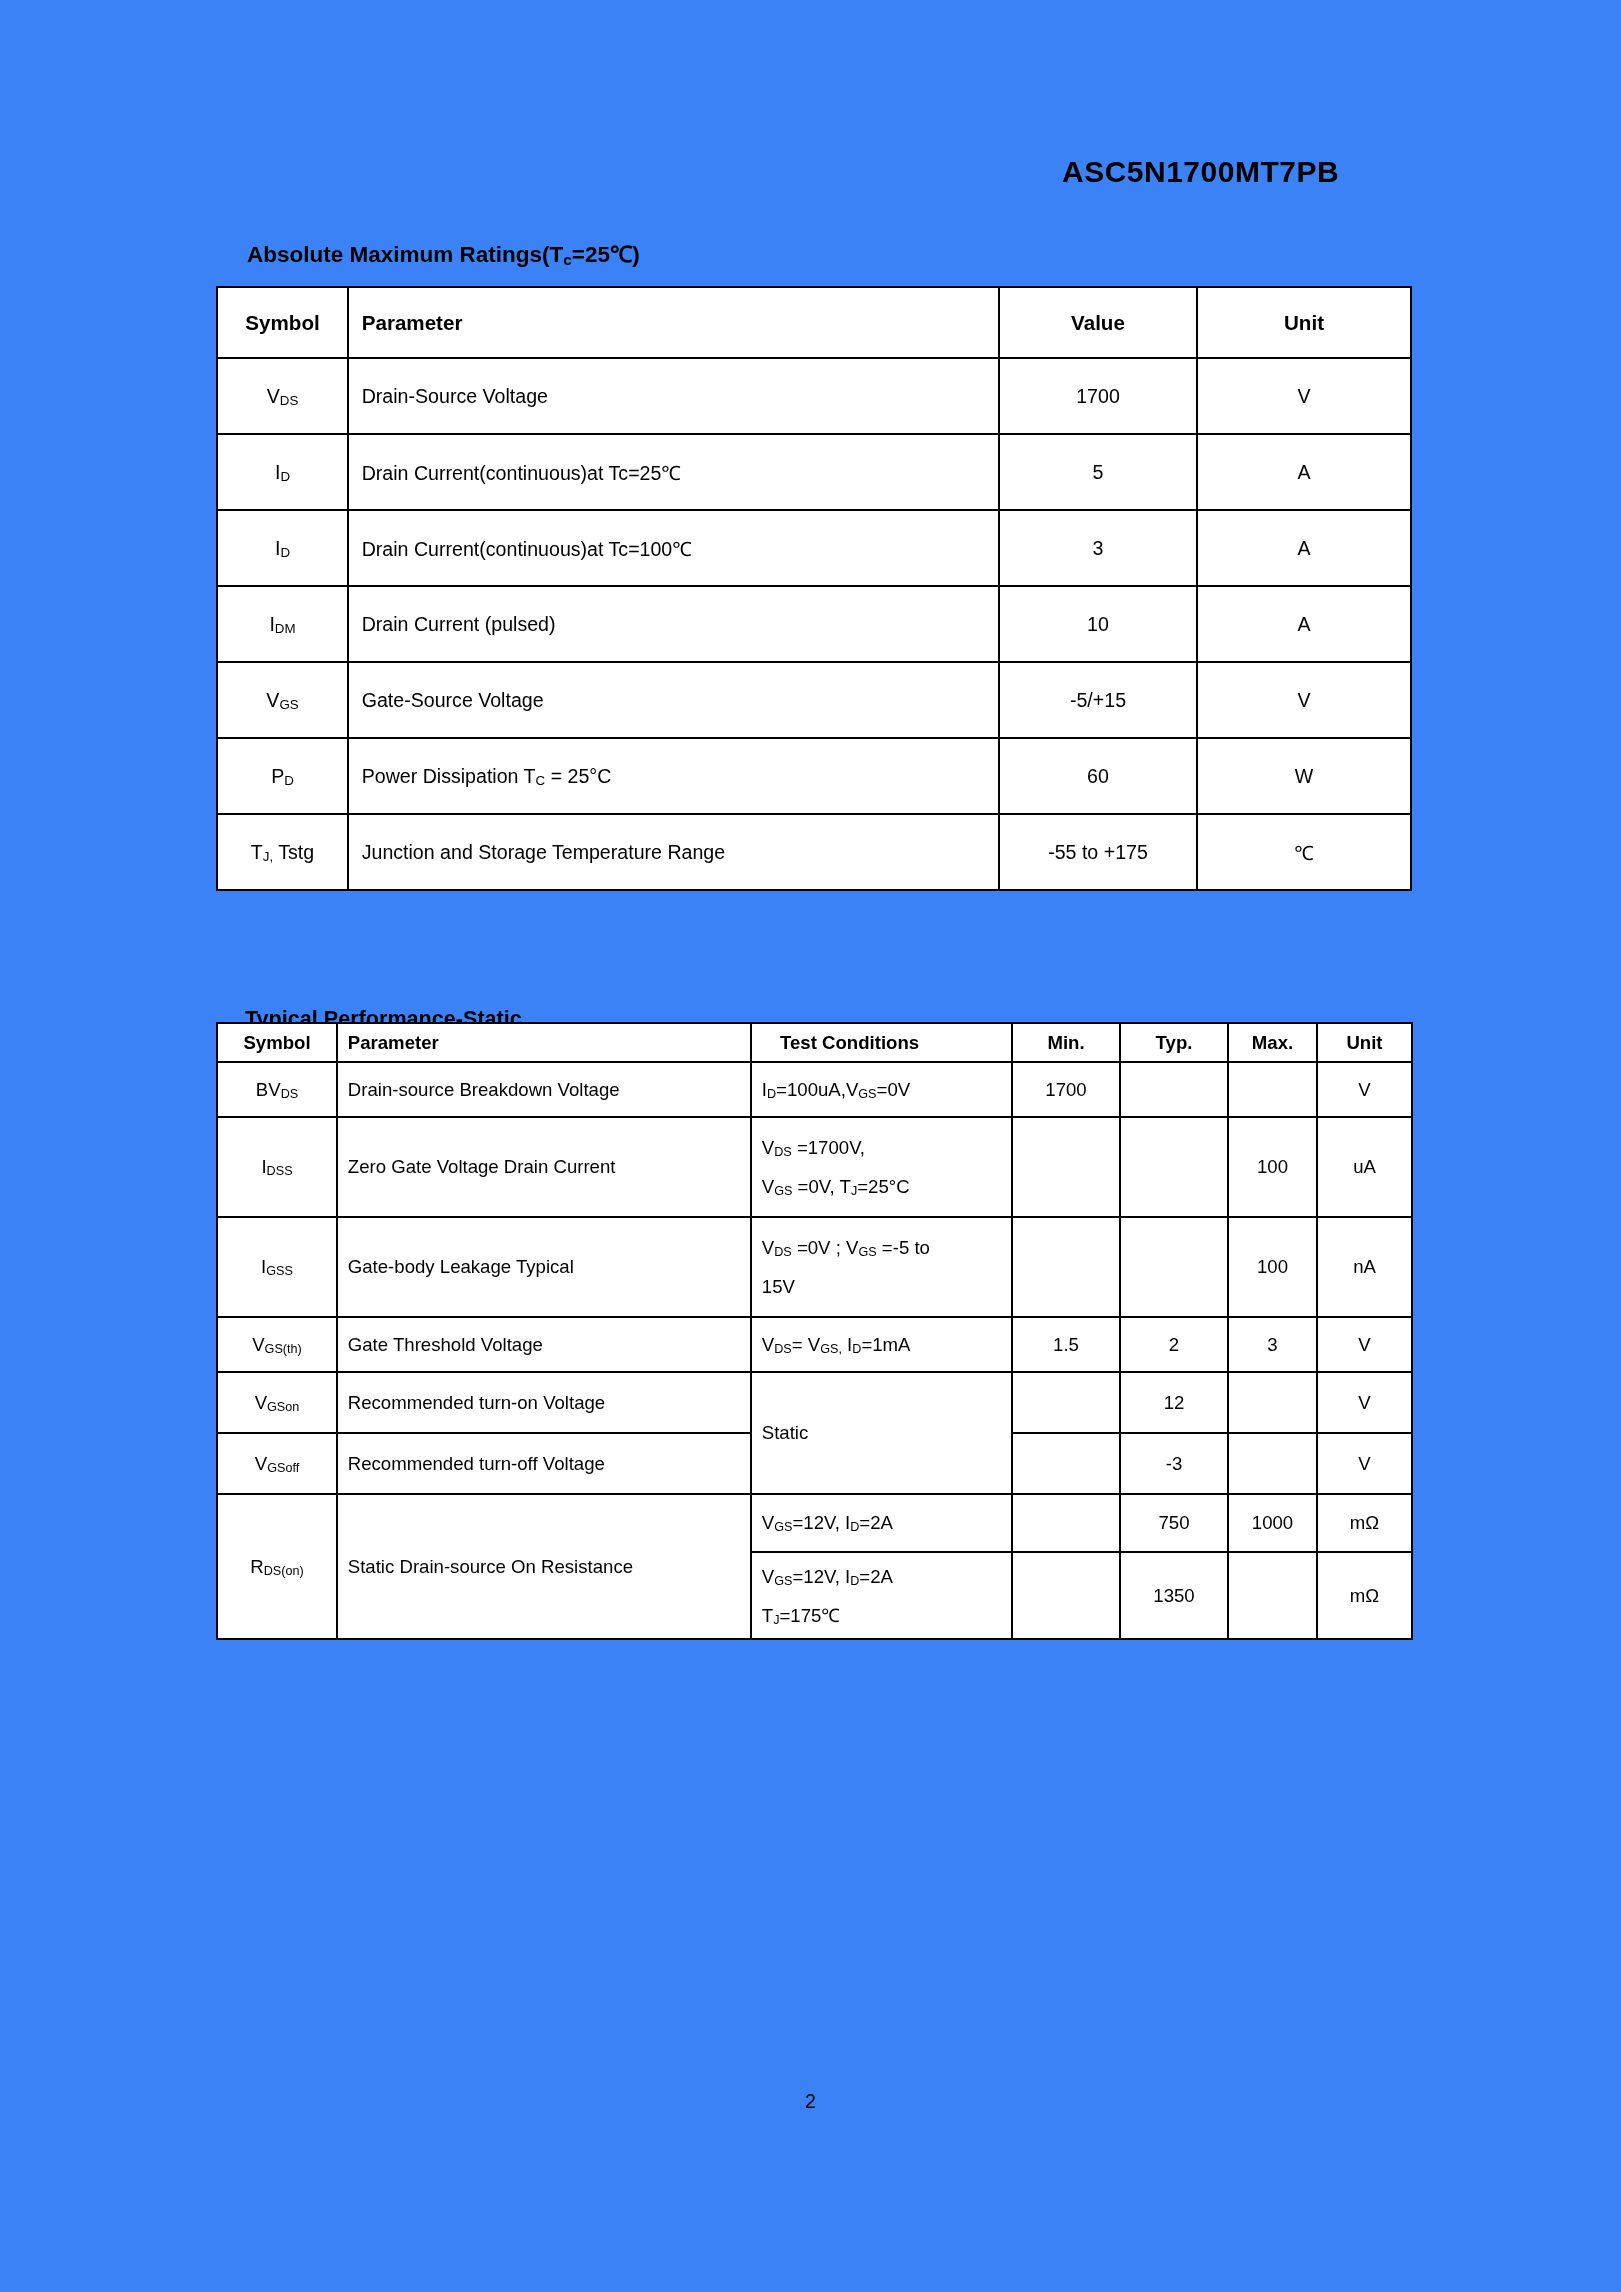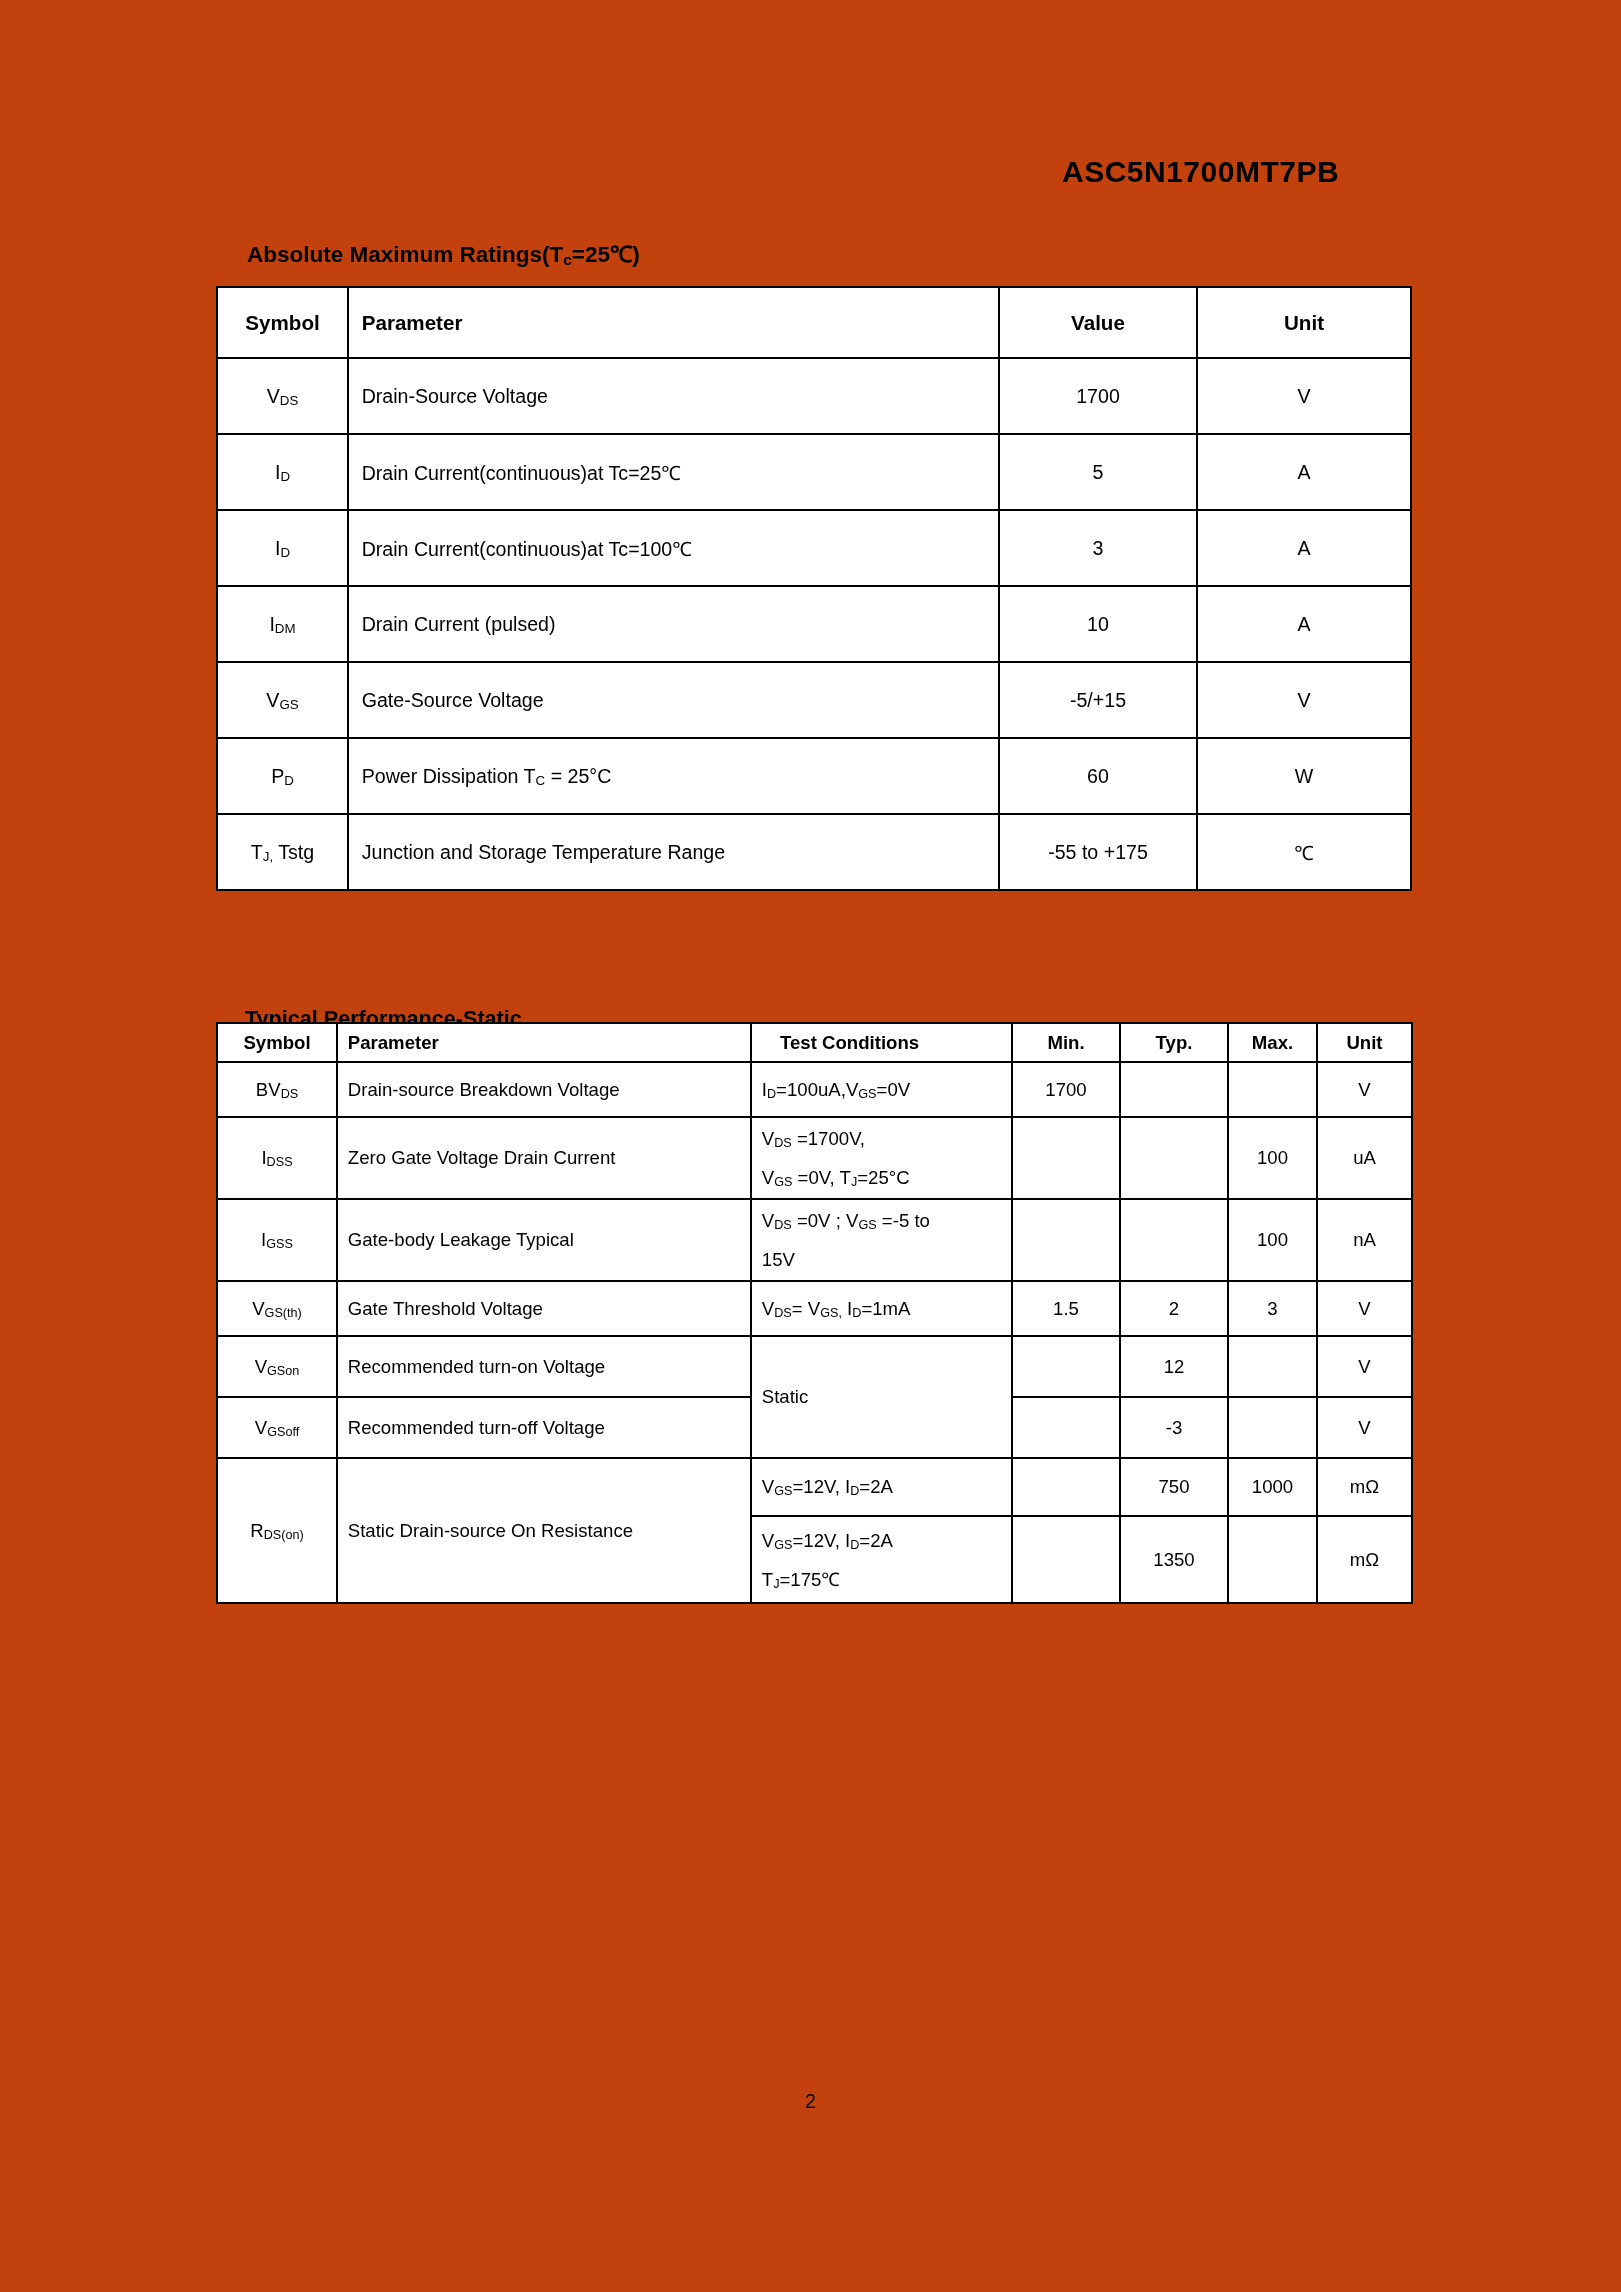--- a/index.html
+++ b/index.html
@@ -3,21 +3,21 @@
 <meta charset="utf-8">
 <style>
   * { margin: 0; padding: 0; box-sizing: border-box; }
   html, body { background: #ffffff; }
   body {
     width: 1621px; height: 2293px;
     font-family: "Liberation Sans", sans-serif;
     color: #000;
     position: relative;
   }
-  .page { position: relative; width: 1621px; height: 2293px; background: #c2410c; }
+  .page { position: relative; width: 1621px; height: 2293px; background: #3b82f6; }
 
   .doc-title {
     position: absolute; left: 1062px; top: 155px;
     font-size: 30px; font-weight: bold; letter-spacing: 0.5px;
   }
   .section-heading {
     position: absolute; font-weight: bold; font-size: 22.5px;
   }
   .h-absmax { left: 247px; top: 238px; }
   .h-elec   { left: 245px; top: 929px; }
@@ -38,21 +38,21 @@
   
   .t2 { left: 216px; top: 1022px; width: 1194px; font-size: 18.6px; }
   .t2 th { font-size: 18.6px; font-weight: bold; height: 39px; }
   .t2 td { text-align: center; }
   .t2 .col-param, .t2 th.col-param,
   .t2 .col-tc, .t2 th.col-tc { text-align: left; padding-left: 9.8px; }
   .t2 th.col-tc { padding-left: 28px; }
   .h44 td { height: 55px; }
   .h47 td { height: 61px; }
   .h59 td { height: 58px; }
-  .h88 td { height: 82px; }
+  .h88 td { height: 100px; }
   .h89 td { height: 87px; }
   .tc-line { line-height: 39px; }
 
   .page-number {
     position: absolute; top: 2090px; left: 0; width: 100%;
     text-align: center; font-size: 19.6px;
   }
 </style>
 </head>
 <body>

